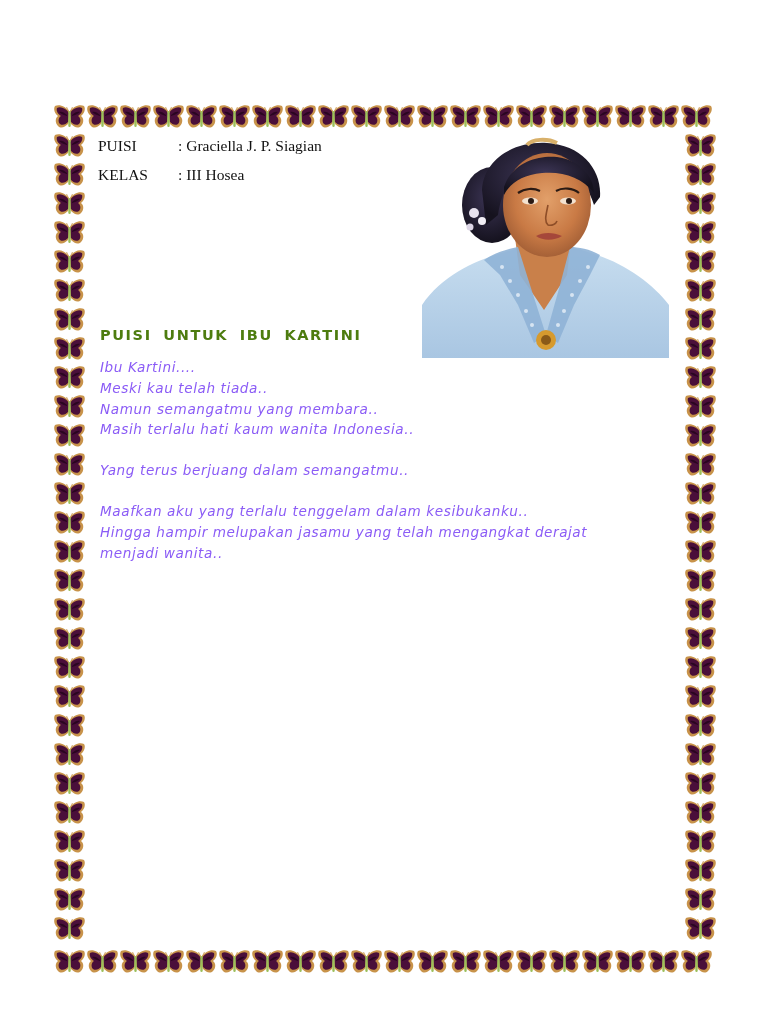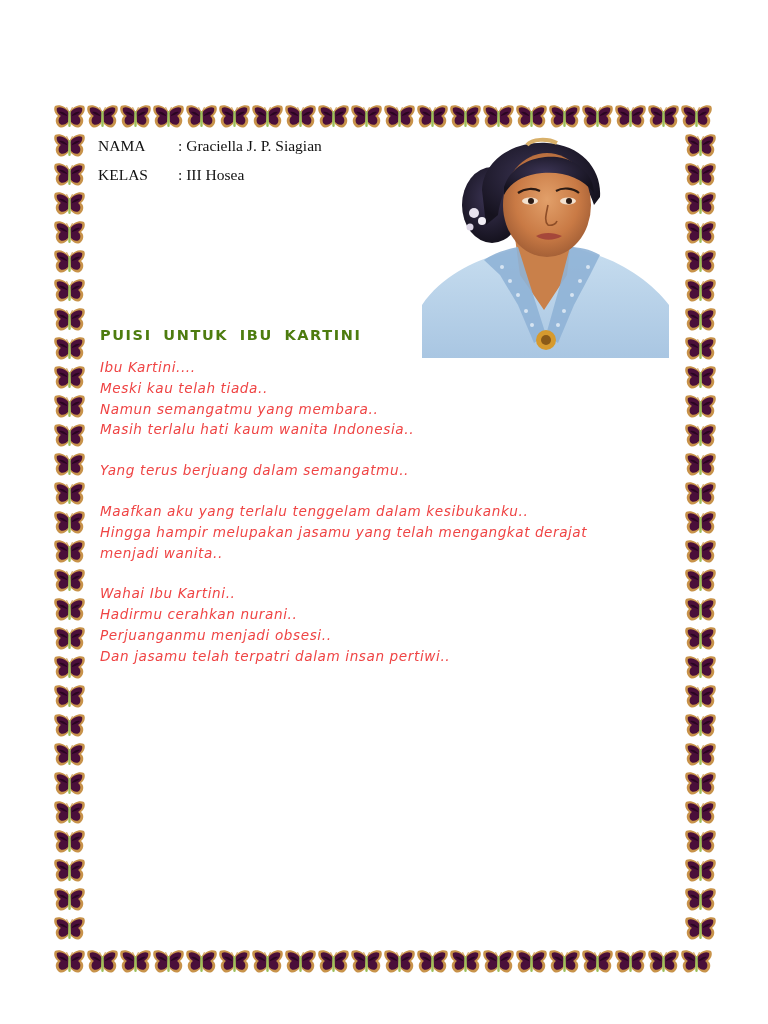--- a/index.html
+++ b/index.html
@@ -77,21 +77,21 @@
       font-weight: bold;
     }
     .poem {
       position: absolute;
       left: 100px;
       top: 357px;
       width: 590px;
       font-family: "DejaVu Sans", sans-serif;
       font-style: oblique;
       font-size: 13.6px;
-      color: #ef4444;
+      color: #8b5cf6;
       letter-spacing: 0.6px;
     }
     .stanza {
       margin: 0 0 20px 0;
     }
     .line {
       display: block;
       height: 20.8px;
       line-height: 20.8px;
       white-space: nowrap;
@@ -1259,21 +1259,21 @@
           <path d="M17,10 C20,5 26,3 29,5 C30,8 28,11 25,13 C28,15 28,19 26,21 C23,23 20,21 18,19 Z" fill="#4a0f3a"></path>
           <path d="M14,12 C11,9 8,8 6,9 C8,11 11,12 14,13 Z" fill="#2a0620"></path>
           <path d="M19,12 C22,9 25,8 27,9 C25,11 22,12 19,13 Z" fill="#2a0620"></path>
           <rect x="15.3" y="8" width="2.4" height="16" rx="1.2" fill="#9bbf5a"></rect>
           <path d="M15.5,8 L13.5,4 M17.5,8 L19.5,4" stroke="#c8934a" stroke-width="0.8"></path>
         </svg>
       </span>
     </div>
 
   <div id="info-nama" class="info">
-    <span class="label">NAMA</span><span>: Graciella J. P. Siagian</span>
+    <span class="label">PUISI</span><span>: Graciella J. P. Siagian</span>
   </div>
   <div id="info-kelas" class="info">
     <span class="label">KELAS</span><span>:  III Hosea</span>
   </div>
 
   <div class="portrait" title="Painted portrait of Ibu Kartini in light blue kebaya with gold brooch">
     <svg width="247" height="223" viewBox="0 0 247 223" xmlns="http://www.w3.org/2000/svg">
       <defs>
         <radialGradient id="skin" cx="50%" cy="45%" r="60%">
           <stop offset="0%" stop-color="#e2a06a"></stop>
@@ -1353,20 +1353,14 @@
       <span class="line">Masih terlalu hati kaum wanita Indonesia..</span>
     </div>
     <div class="stanza s2">
       <span class="line">Yang terus berjuang dalam semangatmu..</span>
     </div>
     <div class="stanza s3">
       <span class="line">Maafkan aku yang terlalu tenggelam dalam kesibukanku..</span>
       <span class="line">Hingga hampir melupakan jasamu yang telah mengangkat derajat</span>
       <span class="line">menjadi wanita..</span>
     </div>
-    <div class="stanza s4">
-      <span class="line">Wahai Ibu Kartini..</span>
-      <span class="line">Hadirmu cerahkan nurani..</span>
-      <span class="line">Perjuanganmu menjadi obsesi..</span>
-      <span class="line">Dan jasamu telah terpatri dalam insan pertiwi..</span>
-    </div>
   </div>
 </div>
 
 </body></html>

